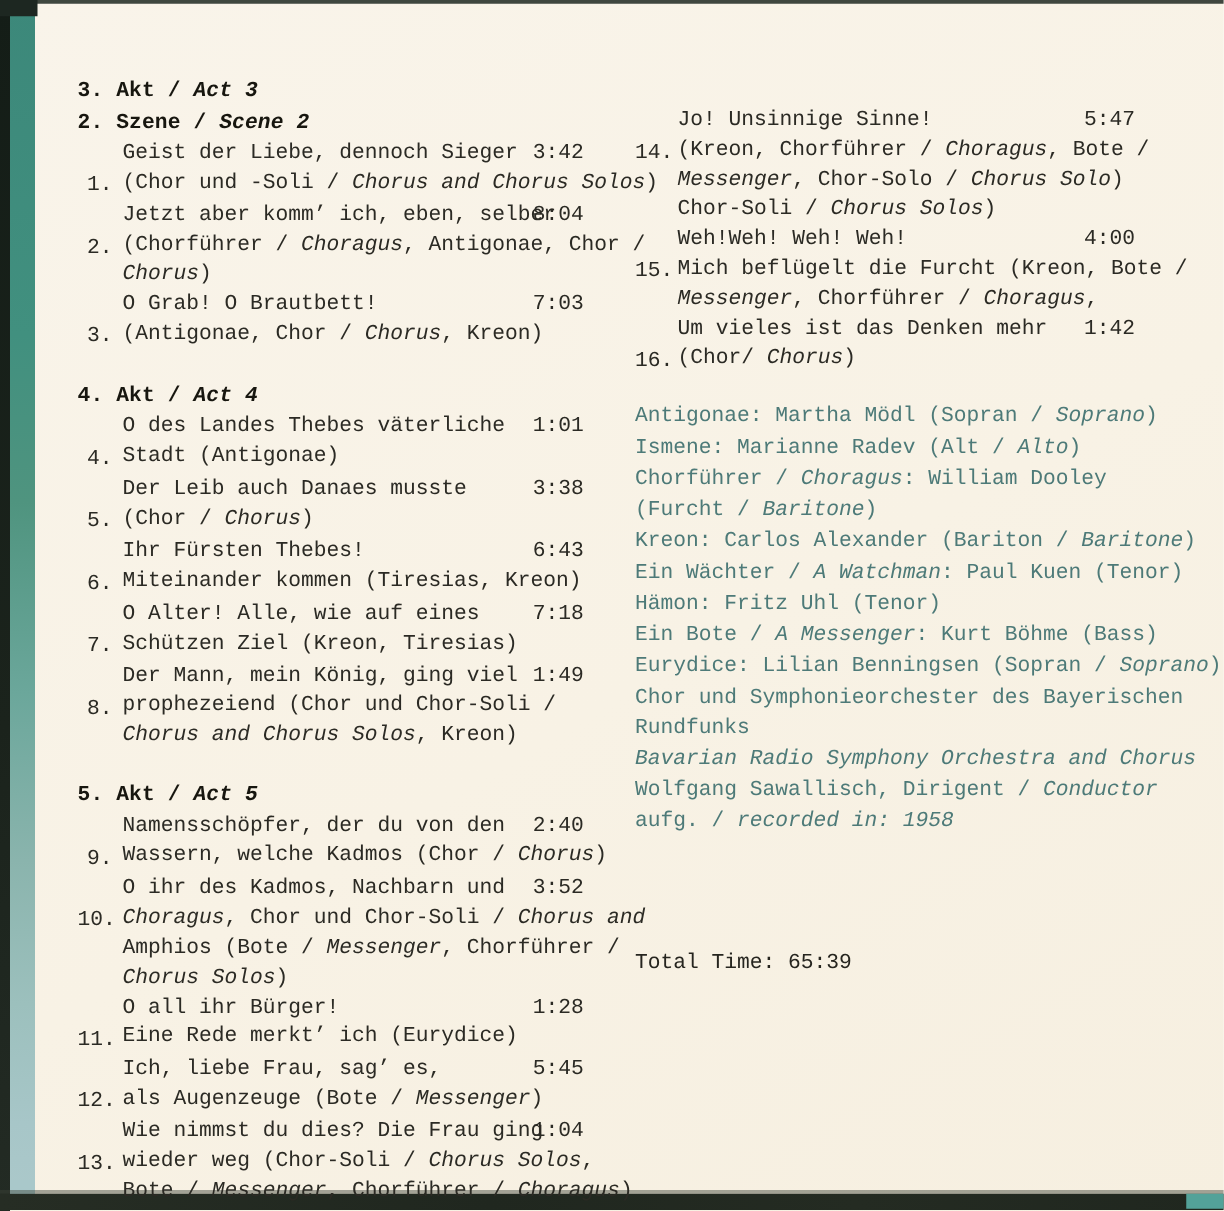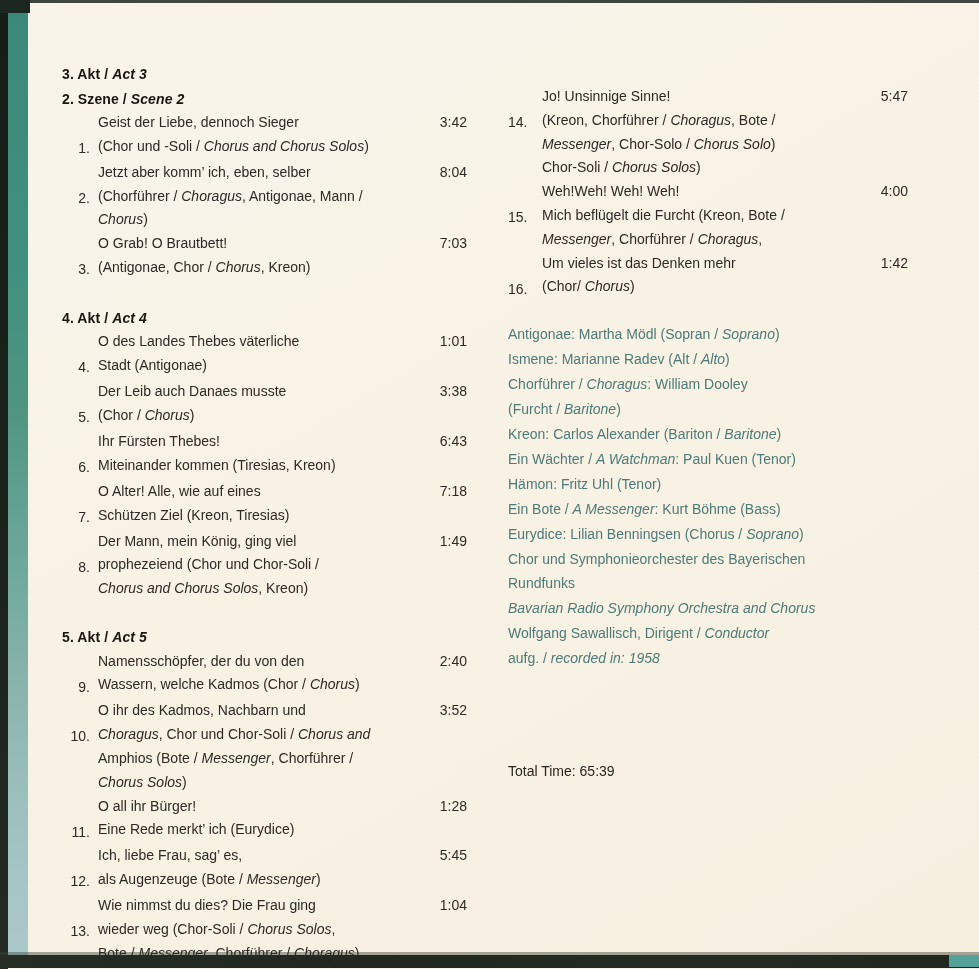--- a/index.html
+++ b/index.html
@@ -8,23 +8,23 @@
     --ink-bold:#17160f;
     --cast:#4d7a78;
     --edge-dark:#1b231c;
     --teal:#3f8a7d;
   }
   html,body{margin:0;padding:0;}
   body{width:979px;height:969px;overflow:hidden;}
   .page{
     position:relative;width:979px;height:969px;overflow:hidden;
     background:linear-gradient(150deg,#f9f4ea 0%,#f8f2e5 55%,#f6efe0 100%);
-    font-family:Liberation Sans, sans-serif;
+    font-family:Liberation Mono, monospace;
     color:var(--ink);
-    font-size:14px;
+    font-size:17px;
   }
   
   .edge-left-dark{position:absolute;left:0;top:0;width:8px;height:969px;background:linear-gradient(180deg,#141d17 0%,#1b231c 60%,#232b24 100%);}
   .edge-left-teal{position:absolute;left:8px;top:0;width:20px;height:956px;
     background:linear-gradient(180deg,#3c887a 0%,#41907f 28%,#4f947f 42%,#6ba79b 58%,#8ab4ad 72%,#9cc0bd 84%,#a7c6c8 94%,#abc8ca 100%);}
   .edge-top{position:absolute;left:0;top:0;width:979px;height:3px;background:rgba(31,40,33,.85);}
   .corner-top-left{position:absolute;left:0;top:0;width:30px;height:13px;background:#1d2721;}
   .edge-bottom{position:absolute;left:0;top:955px;width:979px;height:13px;
     background:linear-gradient(90deg,#262d24 0%,#20271f 40%,#242b22 70%,#20271f 100%);}
   .edge-bottom-shade{position:absolute;left:0;top:952px;width:979px;height:3px;background:rgba(60,66,55,.45);}
@@ -78,21 +78,21 @@
           <div class="tbody">
             <div class="tline"><span>Geist der Liebe, dennoch Sieger</span></div>
             <div class="tline"><span>(Chor und -Soli / </span><span class="it">Chorus and Chorus Solos</span><span>)</span></div>
           </div>
           <div class="time">3:42</div>
         </div>
         <div class="track">
           <div class="num">2.</div>
           <div class="tbody">
             <div class="tline"><span>Jetzt aber komm’ ich, eben, selber</span></div>
-            <div class="tline"><span>(Chorführer / </span><span class="it">Choragus</span><span>, Antigonae, Mann /</span></div>
+            <div class="tline"><span>(Chorführer / </span><span class="it">Choragus</span><span>, Antigonae, Chor /</span></div>
             <div class="tline"><span class="it">Chorus</span><span>)</span></div>
           </div>
           <div class="time">8:04</div>
         </div>
         <div class="track">
           <div class="num">3.</div>
           <div class="tbody">
             <div class="tline"><span>O Grab! O Brautbett!</span></div>
             <div class="tline"><span>(Antigonae, Chor / </span><span class="it">Chorus</span><span>, Kreon)</span></div>
           </div>
@@ -223,21 +223,21 @@
       </div>
     <div class="cast" id="cast" style="color: rgb(77, 122, 120);">
         <div class="cast-line"><span>Antigonae: Martha Mödl (Sopran / </span><span class="it">Soprano</span><span>)</span></div>
         <div class="cast-line"><span>Ismene: Marianne Radev (Alt / </span><span class="it">Alto</span><span>)</span></div>
         <div class="cast-line"><span>Chorführer / </span><span class="it">Choragus</span><span>: William Dooley</span></div>
         <div class="cast-line"><span>(Furcht / </span><span class="it">Baritone</span><span>)</span></div>
         <div class="cast-line"><span>Kreon: Carlos Alexander (Bariton / </span><span class="it">Baritone</span><span>)</span></div>
         <div class="cast-line"><span>Ein Wächter / </span><span class="it">A Watchman</span><span>: Paul Kuen (Tenor)</span></div>
         <div class="cast-line"><span>Hämon: Fritz Uhl (Tenor)</span></div>
         <div class="cast-line"><span>Ein Bote / </span><span class="it">A Messenger</span><span>: Kurt Böhme (Bass)</span></div>
-        <div class="cast-line"><span>Eurydice: Lilian Benningsen (Chorus / </span><span class="it">Soprano</span><span>)</span></div>
+        <div class="cast-line"><span>Eurydice: Lilian Benningsen (Sopran / </span><span class="it">Soprano</span><span>)</span></div>
         <div class="cast-line"><span>Chor und Symphonieorchester des Bayerischen</span></div>
         <div class="cast-line"><span>Rundfunks</span></div>
         <div class="cast-line"><span class="it">Bavarian Radio Symphony Orchestra and Chorus</span></div>
         <div class="cast-line"><span>Wolfgang Sawallisch, Dirigent / </span><span class="it">Conductor</span></div>
         <div class="cast-line"><span>aufg. / </span><span class="it">recorded in: 1958</span></div>
       </div>
     <div class="total-time">Total Time: 65:39</div>
   </div>
 </div>
 

